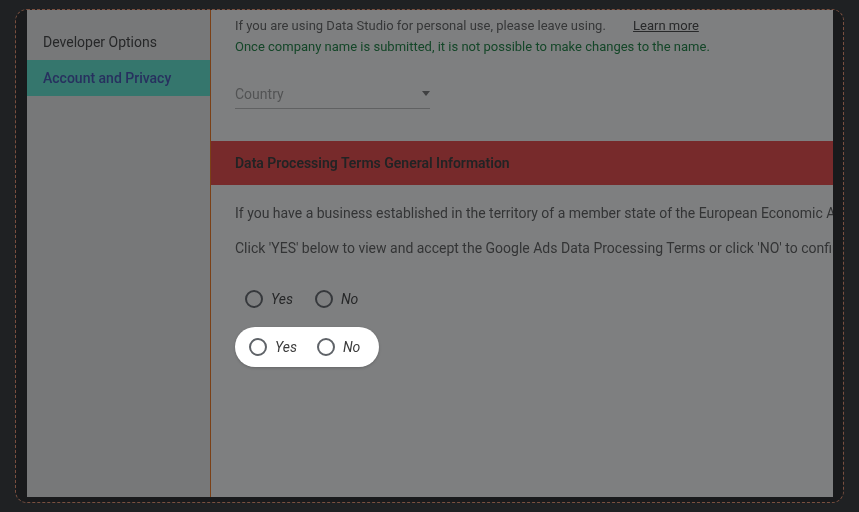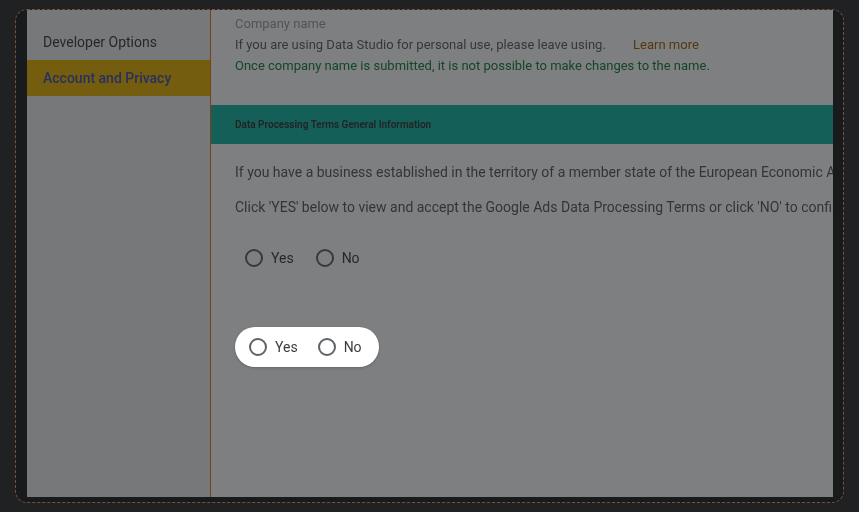--- a/index.html
+++ b/index.html
@@ -33,63 +33,63 @@
   }
   .side-item {
     padding: 10px 16px 10px 16px;
     font-size: 14px;
     color: #3c3c3c;
     cursor: pointer;
   }
   .side-item.active {
     color: #3f51b5;
     font-weight: 500;
-    background: #eab308;
+    background: #5eead4;
   }
 
   .main {
     flex: 1;
     background: #fff;
     overflow: hidden;
     font-size: 14px;
     color: #555;
   }
 
   .section-pad { padding: 6px 24px 10px 24px; }
 
   .placeholder-label {
     color: #9e9e9e;
     font-size: 13px;
     margin-bottom: 4px;
   }
 
   .helper { font-size: 13px; color: #5f5f5f; line-height: 1.6; }
-  .helper a { color: #a16207; cursor: pointer; padding-left: 24px; }
+  .helper a { color: #404040; text-decoration: underline; cursor: pointer; padding-left: 24px; }
   .warn { font-size: 13px; color: #15803d; margin-top: 2px; }
 
   .country-field {
     margin-top: 28px;
     width: 195px;
     border-bottom: 1px solid #bdbdbd;
     padding: 4px 0 6px 0;
     display: flex; align-items: center; justify-content: space-between;
     cursor: pointer;
   }
   .country-field .lbl { color: #9e9e9e; font-size: 14px; }
   .caret {
     width: 0; height: 0;
     border-left: 4px solid transparent;
     border-right: 4px solid transparent;
     border-top: 5px solid #757575;
   }
 
   .section-header {
-    background: #14b8a6;
+    background: #ef4444;
     padding: 14px 24px;
-    font-size: 10px;
+    font-size: 14px;
     font-weight: 600;
     color: #333;
     margin-top: 22px;
   }
 
   .body-text {
     padding: 18px 24px 0 24px;
     font-size: 14px;
     color: #5a5a5a;
     line-height: 1.55;
@@ -106,21 +106,21 @@
     padding: 10px 20px 10px 10px;
     border-radius: 22px;
   }
   .radio-opt { display: inline-flex; align-items: center; gap: 8px; cursor: pointer; }
   .radio-circle {
     width: 18px; height: 18px;
     border: 2px solid #5f6368;
     border-radius: 50%;
     background: #fff;
   }
-  .radio-lbl { font-size: 14px; color: #3c3c3c; }
+  .radio-lbl { font-size: 14px; color: #3c3c3c; font-style: italic; }
 
   
   .dim {
     position: absolute;
     inset: 0;
     background: rgba(20,22,24,0.55);
     pointer-events: none;
   }
 
   
@@ -149,26 +149,29 @@
         <span>Developer Options</span>
       </div>
       <div class="side-item active">
         <span>Account and Privacy</span>
       </div>
     </nav>
 
     <main class="main">
 
       <div class="section-pad">
-        <div class="placeholder-label">Company name</div>
         <div class="helper">
           <span>If you are using Data Studio for personal use, please leave using. </span><a>Learn more</a>
         </div>
         <div class="warn">Once company name is submitted, it is not possible to make changes to the name.</div>
 
+        <div class="country-field">
+          <span class="lbl">Country</span>
+          <span class="caret"></span>
+        </div>
       </div>
 
       <div class="section-header">Data Processing Terms General Information</div>
 
       <div class="body-text">
         <p>If you have a business established in the territory of a member state of the European Economic Area or Switzerland, or you are otherwise subject to the territorial scope of the General Data Protection Regulation (GDPR), then you are eligible to accept the Google Ads Data Processing Terms.</p>
         <p>Click 'YES' below to view and accept the Google Ads Data Processing Terms or click 'NO' to confirm that you do not wish to accept them.</p>
       </div>
 
       <div class="radio-row">

